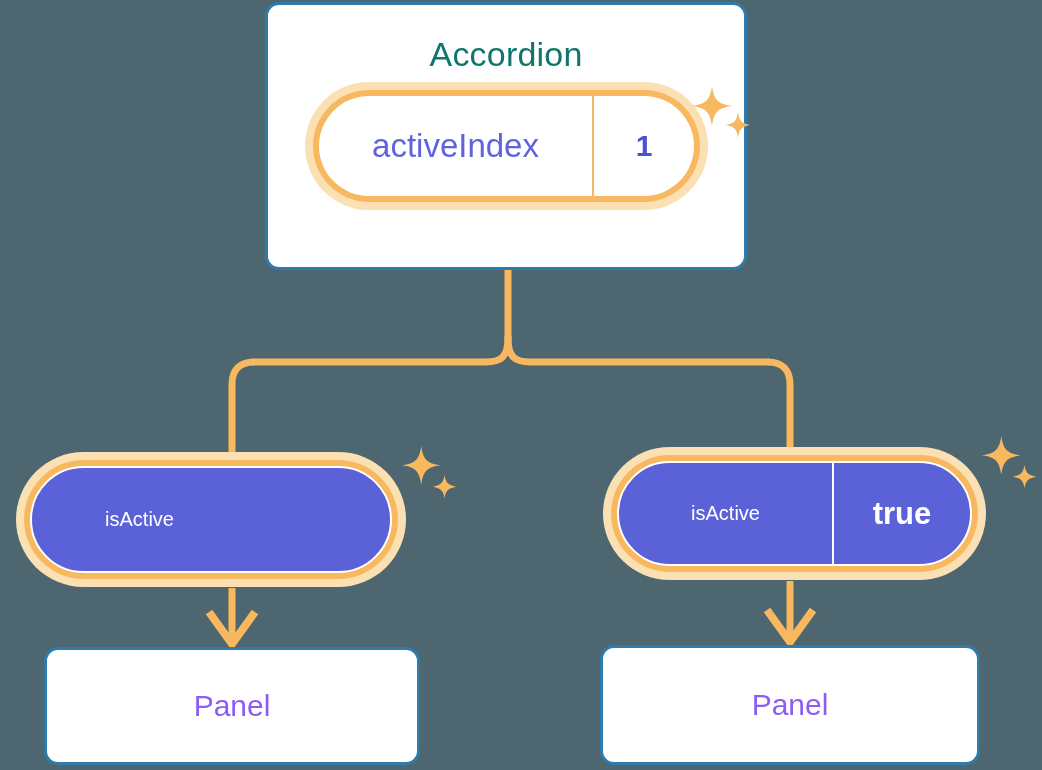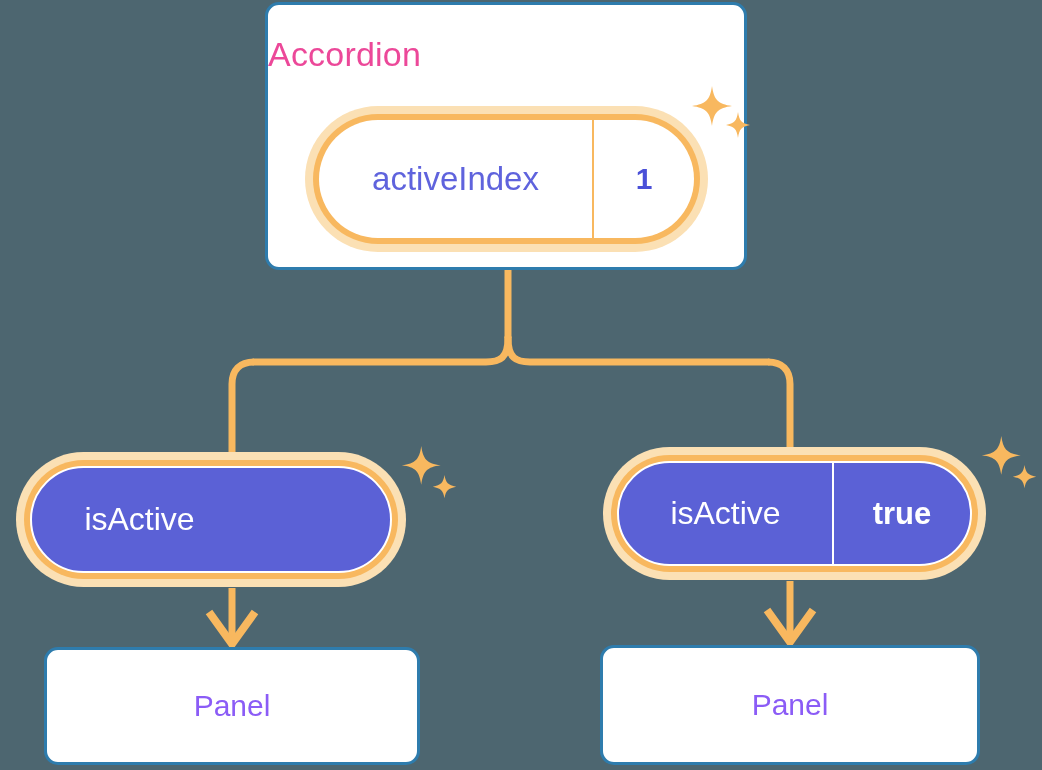--- a/index.html
+++ b/index.html
@@ -41,22 +41,22 @@
     left: 265px;
     top: 2px;
     width: 482px;
     height: 268px;
   }
   .card-title {
     position: absolute;
     left: 0;
     right: 0;
     top: 30px;
-    text-align: left;
-    color: #ec4899;
+    text-align: center;
+    color: #0f766e;
     font-size: 34px;
     letter-spacing: 0.2px;
   }
 
   
   .pill-wrap {
     position: absolute;
   }
   .pill-glow {
     position: absolute;
@@ -92,23 +92,23 @@
     display: flex;
     align-items: center;
     justify-content: center;
     box-sizing: border-box;
     white-space: nowrap;
   }
 
   
   #pill-activeindex {
     left: 305px;
-    top: 106px;
+    top: 82px;
     width: 403px;
-    height: 146px;
+    height: 128px;
   }
   #pill-activeindex .pill-body {
     background: #ffffff;
   }
   #pill-activeindex .pill-key {
     flex: 0 0 275px;
     color: #5f63dd;
     font-size: 33px;
     border-right: 2px solid #f8b85f;
   }
@@ -119,21 +119,21 @@
     font-weight: bold;
   }
 
   
   .pill-purple .pill-body {
     background: #5b61d6;
     border: 2px solid #ffffff;
   }
   .pill-purple .pill-key {
     color: #ffffff;
-    font-size: 32px;
+    font-size: 20px;
   }
   .pill-purple .pill-val {
     color: #ffffff;
     font-size: 31px;
     font-weight: bold;
     border-left: 2px solid #ffffff;
   }
 
   #pill-isactive-left {
     left: 16px;

